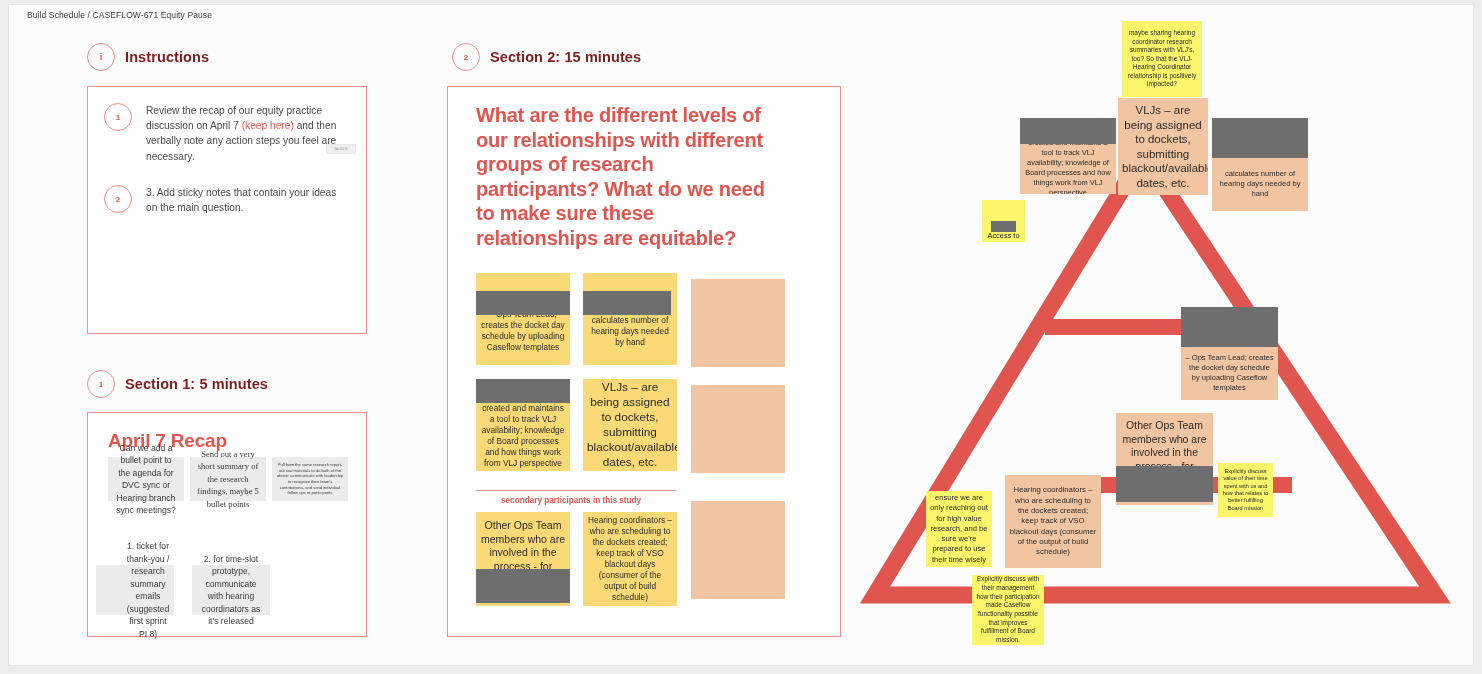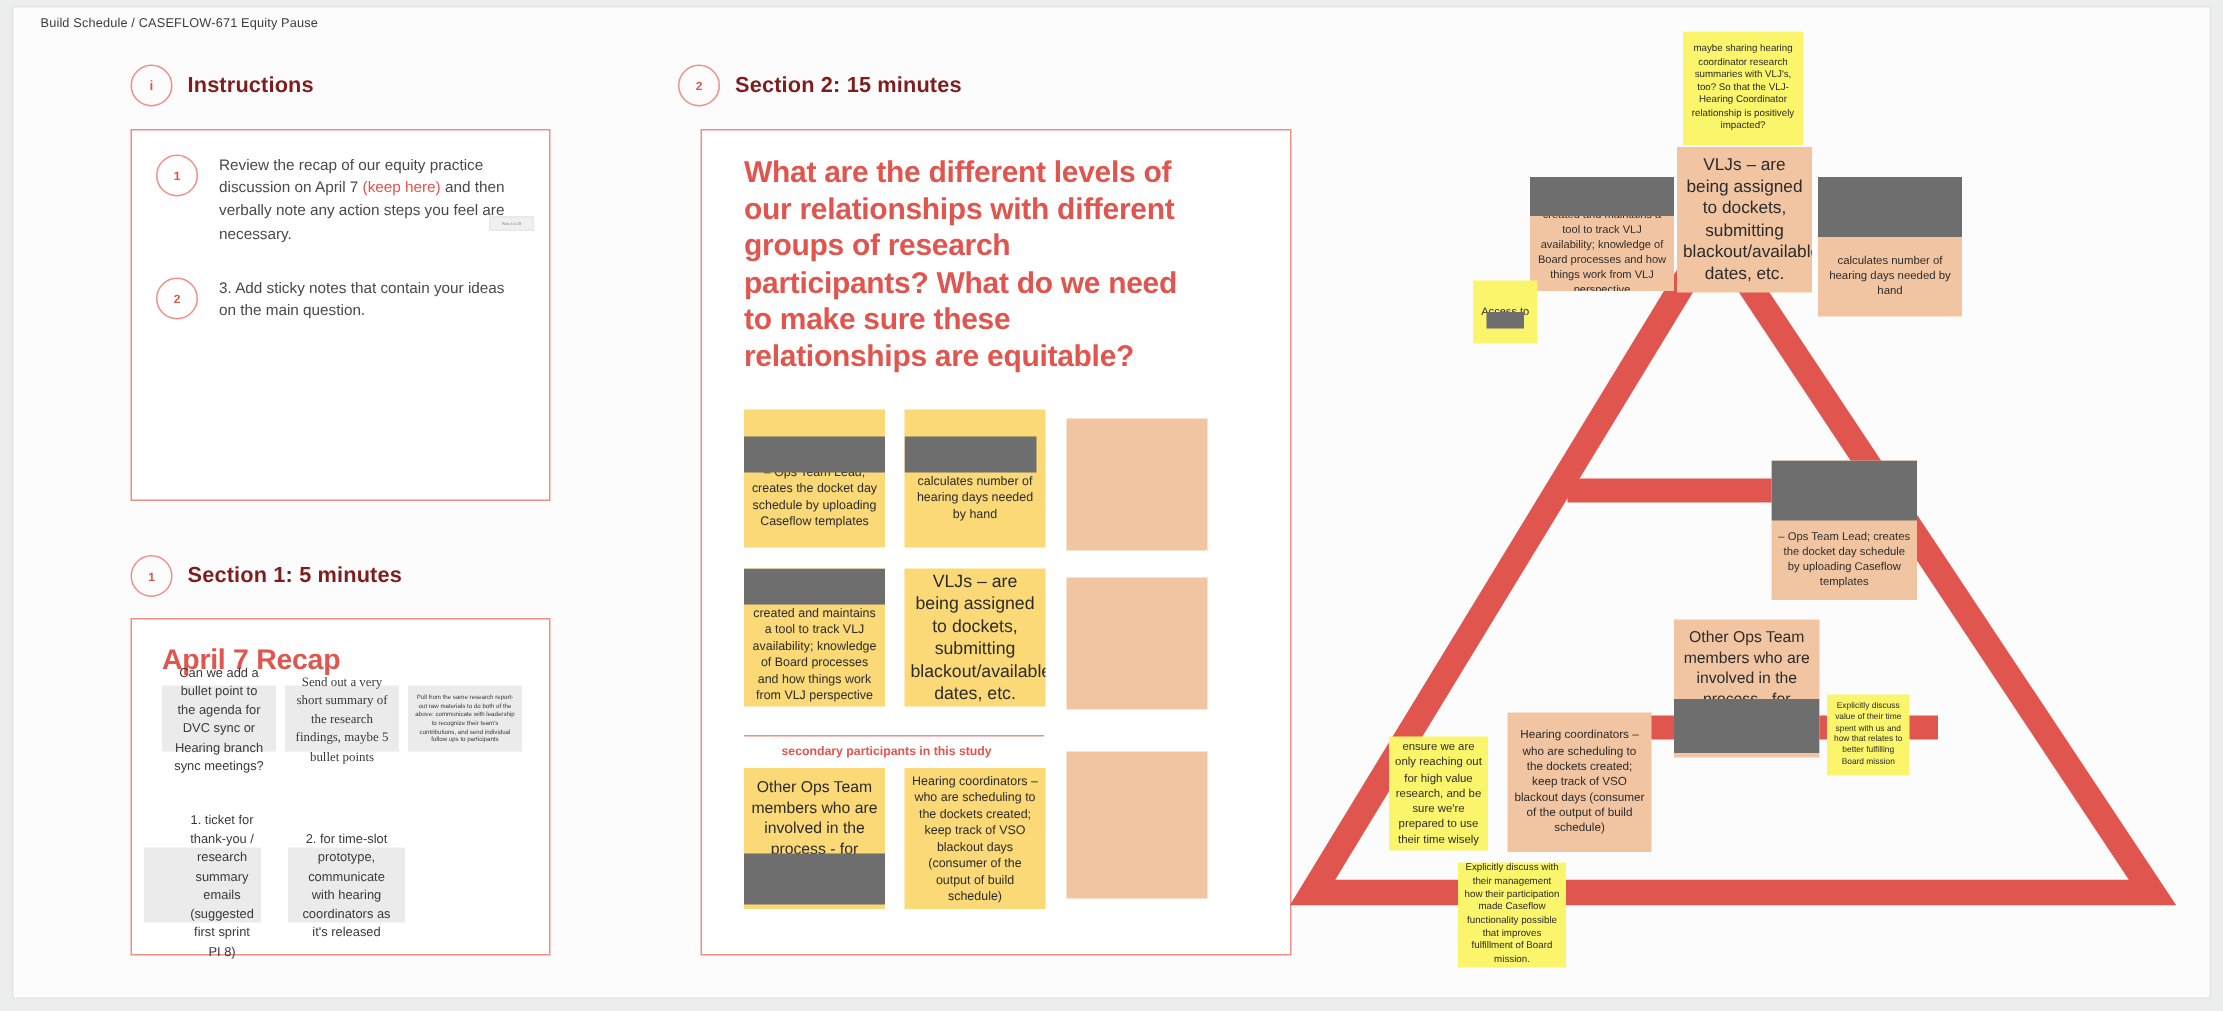--- a/index.html
+++ b/index.html
@@ -139,21 +139,21 @@
 
     <div class="gray-note" style="position:absolute; left:8px; top:152px; width:78px; height:50px;padding-left:32px;">1. ticket for thank-you / research summary emails (suggested first sprint PI 8)</div>
     <div class="gray-note" style="position:absolute; left:104px; top:152px; width:78px; height:50px;">2. for time-slot prototype, communicate with hearing coordinators as it's released</div>
   </div>
 
   <div class="sec-head" style="left:443px; top:38px;">
     <div class="sec-circle num">2</div>
     <div class="sec-title">Section 2: 15 minutes</div>
   </div>
 
-  <div class="panel" style="left:458px; top:81px; width:394px; height:551px;">
+  <div class="panel" style="left:438px; top:81px; width:394px; height:551px;">
 
     <div class="big-q" style="left:28px; top:16px;">What are the different levels of our relationships with different groups of research participants? What do we need to make sure these relationships are equitable?</div>
 
     <div class="sticky yellow" style="left:28px; top:186px; width:94px; height:92px;">
       <div class="redact" style="left:0; top:18px; width:94px; height:24px;"></div>
       <div class="txt" style="font-size:8.3px; line-height:11px; margin-top:24px;">– Ops Team Lead; creates the docket day schedule by uploading Caseflow templates</div>
     </div>
     <div class="sticky yellow" style="left:135px; top:186px; width:94px; height:92px;">
       <div class="redact" style="left:0; top:18px; width:88px; height:24px;"></div>
       <div class="txt" style="font-size:8.3px; line-height:11px; margin-top:24px;">calculates number of hearing days needed by hand</div>
@@ -205,21 +205,21 @@
 
   <div class="sticky peach" style="left:1109px; top:93px; width:90px; height:97px;">
     <div class="txt" style="font-size:11.5px; line-height:14.5px;">VLJs – are being assigned to dockets, submitting blackout/available dates, etc.</div>
   </div>
 
   <div class="sticky peach" style="left:1203px; top:113px; width:96px; height:93px;">
     <div class="redact" style="left:0; top:0; width:96px; height:40px;"></div>
     <div class="txt" style="font-size:7.6px; line-height:10px; margin-top:38px;">calculates number of hearing days needed by hand</div>
   </div>
 
-  <div class="sticky bright" style="left:973px; top:182px; width:43px; height:42px;">
+  <div class="sticky bright" style="left:973px; top:195px; width:43px; height:42px;justify-content:flex-end;">
     <div class="txt" style="font-size:7.4px; line-height:9px; margin-bottom:2px;">Access to</div>
     <div class="redact" style="left:9px; bottom:10px; width:25px; height:11px;"></div>
   </div>
 
   <div class="sticky peach" style="left:1172px; top:302px; width:97px; height:93px;">
     <div class="redact" style="left:0; top:0; width:97px; height:40px;"></div>
     <div class="txt" style="font-size:7.5px; line-height:10px; margin-top:38px;">– Ops Team Lead; creates the docket day schedule by uploading Caseflow templates</div>
   </div>
 
   <div class="sticky peach" style="left:1107px; top:408px; width:97px; height:92px;">

